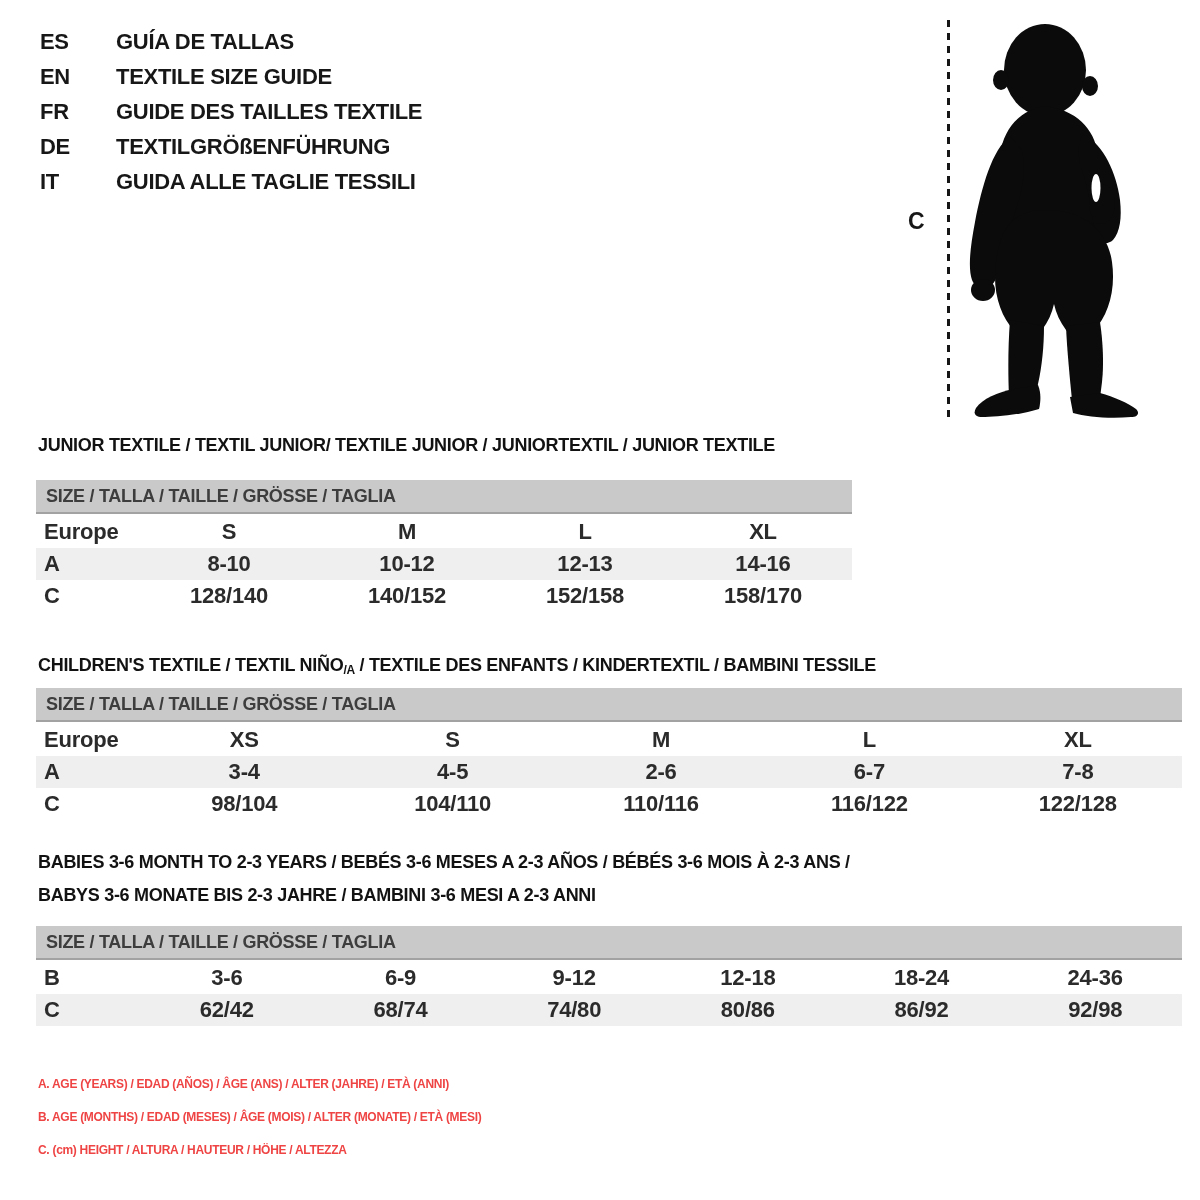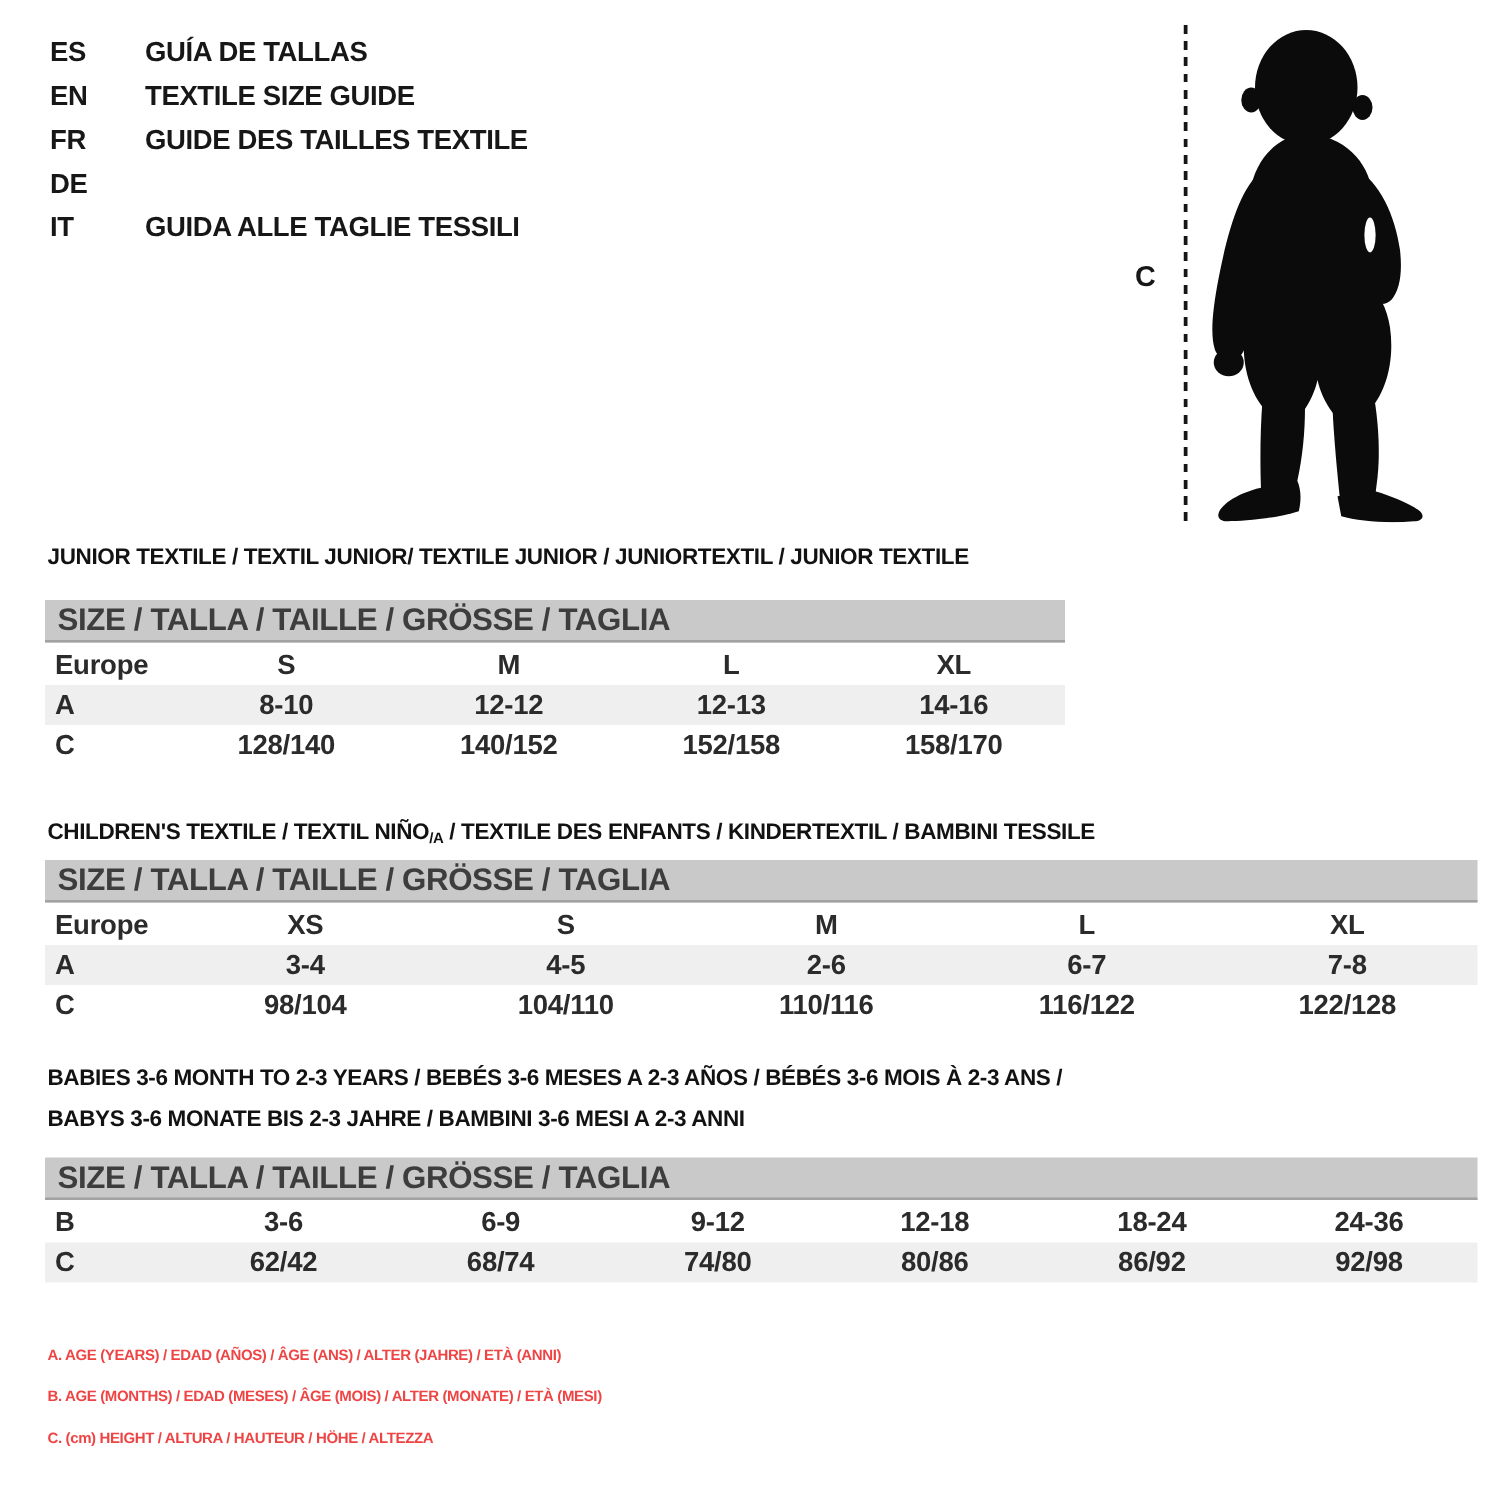--- a/index.html
+++ b/index.html
@@ -22,21 +22,21 @@
   
   .section-title{position:absolute;left:38px;font-size:18px;font-weight:bold;
     letter-spacing:-0.3px;color:#121212;white-space:nowrap;}
   .title-sub{font-size:12px;vertical-align:-3px;}
   
   .size-table{position:absolute;left:36px;}
   .t-junior{top:480px;width:816px;}
   .t-children{top:688px;width:1146px;}
   .t-babies{top:926px;width:1146px;}
   .thead{height:32px;line-height:32px;background:#c9c9c9;border-bottom:2px solid #a2a2a2;
-    margin-bottom:2px;padding-left:10px;font-size:25px;font-weight:bold;
+    margin-bottom:2px;padding-left:10px;font-size:18px;font-weight:bold;
     letter-spacing:-0.3px;color:#3d3d3d;}
   .trow{display:flex;height:32px;line-height:32px;font-size:22px;font-weight:bold;
     letter-spacing:-0.2px;color:#2b2b2b;}
   .trow.alt{background:#efefef;}
   .cell{flex:1;text-align:center;}
   .cell.label{flex:0 0 96px;text-align:left;padding-left:8px;}
   
   .legend{position:absolute;left:38px;top:1068px;}
   .legend-line{height:33px;line-height:33px;font-size:12px;font-weight:bold;
     letter-spacing:-0.3px;color:#ef4444;white-space:nowrap;}
@@ -52,20 +52,21 @@
   <div class="lang-row">
     <span class="lang-code">EN</span>
     <span class="lang-label">TEXTILE SIZE GUIDE</span>
   </div>
   <div class="lang-row">
     <span class="lang-code">FR</span>
     <span class="lang-label">GUIDE DES TAILLES TEXTILE</span>
   </div>
   <div class="lang-row">
     <span class="lang-code">DE</span>
+    <span class="lang-label">TEXTILGRÖßENFÜHRUNG</span>
   </div>
   <div class="lang-row">
     <span class="lang-code">IT</span>
     <span class="lang-label">GUIDA ALLE TAGLIE TESSILI</span>
   </div>
 </div>
 
 <div class="figure-area">
   <div class="dashed-line"></div>
   <div class="c-label">C</div>
@@ -96,21 +97,21 @@
   <div class="trow">
     <div class="cell label">Europe</div>
     <div class="cell">S</div>
     <div class="cell">M</div>
     <div class="cell">L</div>
     <div class="cell">XL</div>
   </div>
   <div class="trow alt">
     <div class="cell label">A</div>
     <div class="cell">8-10</div>
-    <div class="cell">12-12</div>
+    <div class="cell">10-12</div>
     <div class="cell">12-13</div>
     <div class="cell">14-16</div>
   </div>
   <div class="trow">
     <div class="cell label">C</div>
     <div class="cell">128/140</div>
     <div class="cell">140/152</div>
     <div class="cell">152/158</div>
     <div class="cell">158/170</div>
   </div>

